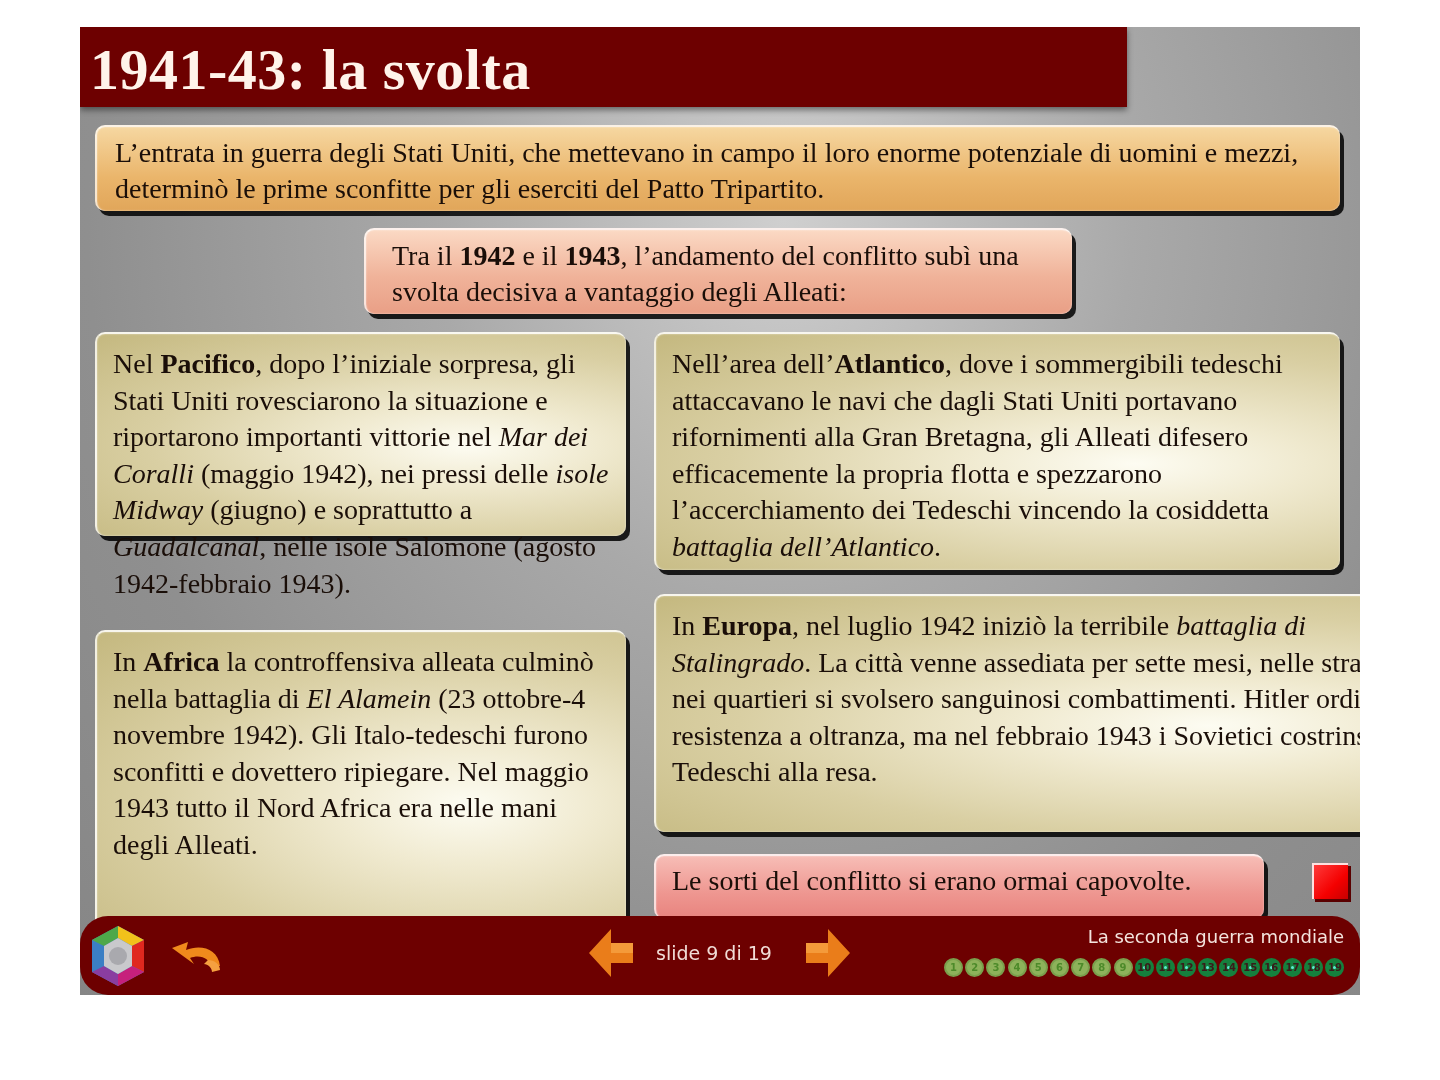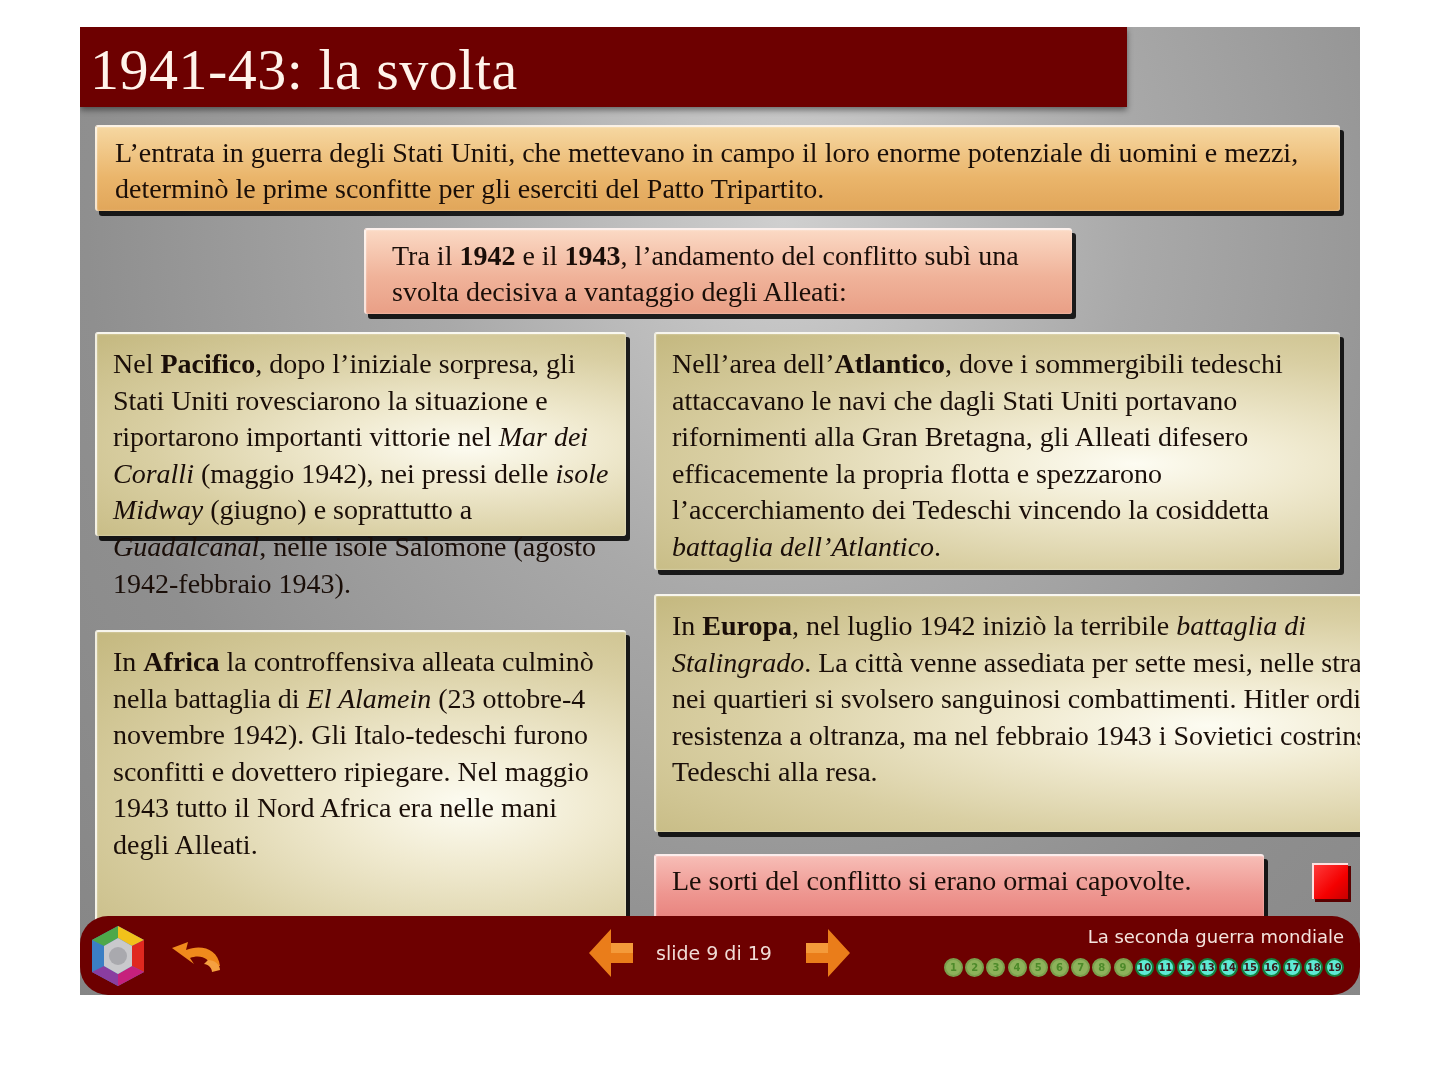--- a/index.html
+++ b/index.html
@@ -9,28 +9,29 @@
     }
     .slide {
       position: absolute; left: 80px; top: 27px; width: 1280px; height: 968px;
       background: radial-gradient(ellipse at 55% 20%, #cfcfcf 0%, #a9a9a9 35%, #8f8f8f 70%, #868686 100%);
       overflow: hidden;
     }
     .title-bar {
       position: absolute; left: 0; top: 0; width: 1047px; height: 80px;
       background: #6d0000;
       box-shadow: 0 3px 6px rgba(0,0,0,0.45);
+      font-weight: bold;
     }
     .title-text {
       position: absolute; left: 10px; top: 8px;
       color: #fff3ea; font-size: 58px; line-height: 70px; letter-spacing: 0.5px;
       font-family: "Liberation Serif", serif;
     }
     .box {
-      position: absolute; border-radius: 3px; color: #1a0e08;
+      position: absolute; border-radius: 10px; color: #1a0e08;
       box-shadow: 4px 5px 0 rgba(0,0,0,0.85), 0 0 2px rgba(255,255,255,0.6) inset;
       border-top: 2px solid rgba(255,255,255,0.85);
       border-left: 2px solid rgba(255,255,255,0.7);
       box-sizing: border-box;
     }
     .box-intro {
       left: 15px; top: 98px; width: 1245px; height: 86px;
       background: linear-gradient(180deg, #f6d7a1 0%, #eab56b 60%, #e1a65a 100%);
       font-size: 28px; line-height: 36px; padding: 8px 18px;
     }
@@ -82,21 +83,21 @@
     }
     .dots {
       position: absolute; left: 864px; top: 42px; display: flex; gap: 2.2px;
     }
     .dot {
       width: 19px; height: 19px; border-radius: 50%; box-sizing: border-box;
       font-family: "DejaVu Sans", sans-serif; font-size: 10px; font-weight: bold;
       display: flex; align-items: center; justify-content: center; cursor: pointer;
     }
     .dot.done { background: #8db25a; color: #4d8a2a; border: 2px solid #7a9f4c; }
-    .dot.todo { background: #5eead4; color: #3a1a1a; border: 2px solid #15803d; }
+    .dot.todo { background: #5eead4; color: #3a1a1a; border: 8px solid #15803d; }
   </style>
 </head>
 <body>
 
 <div class="slide">
 
   <div class="title-bar">
     <div class="title-text">1941-43: la svolta</div>
   </div>
 

